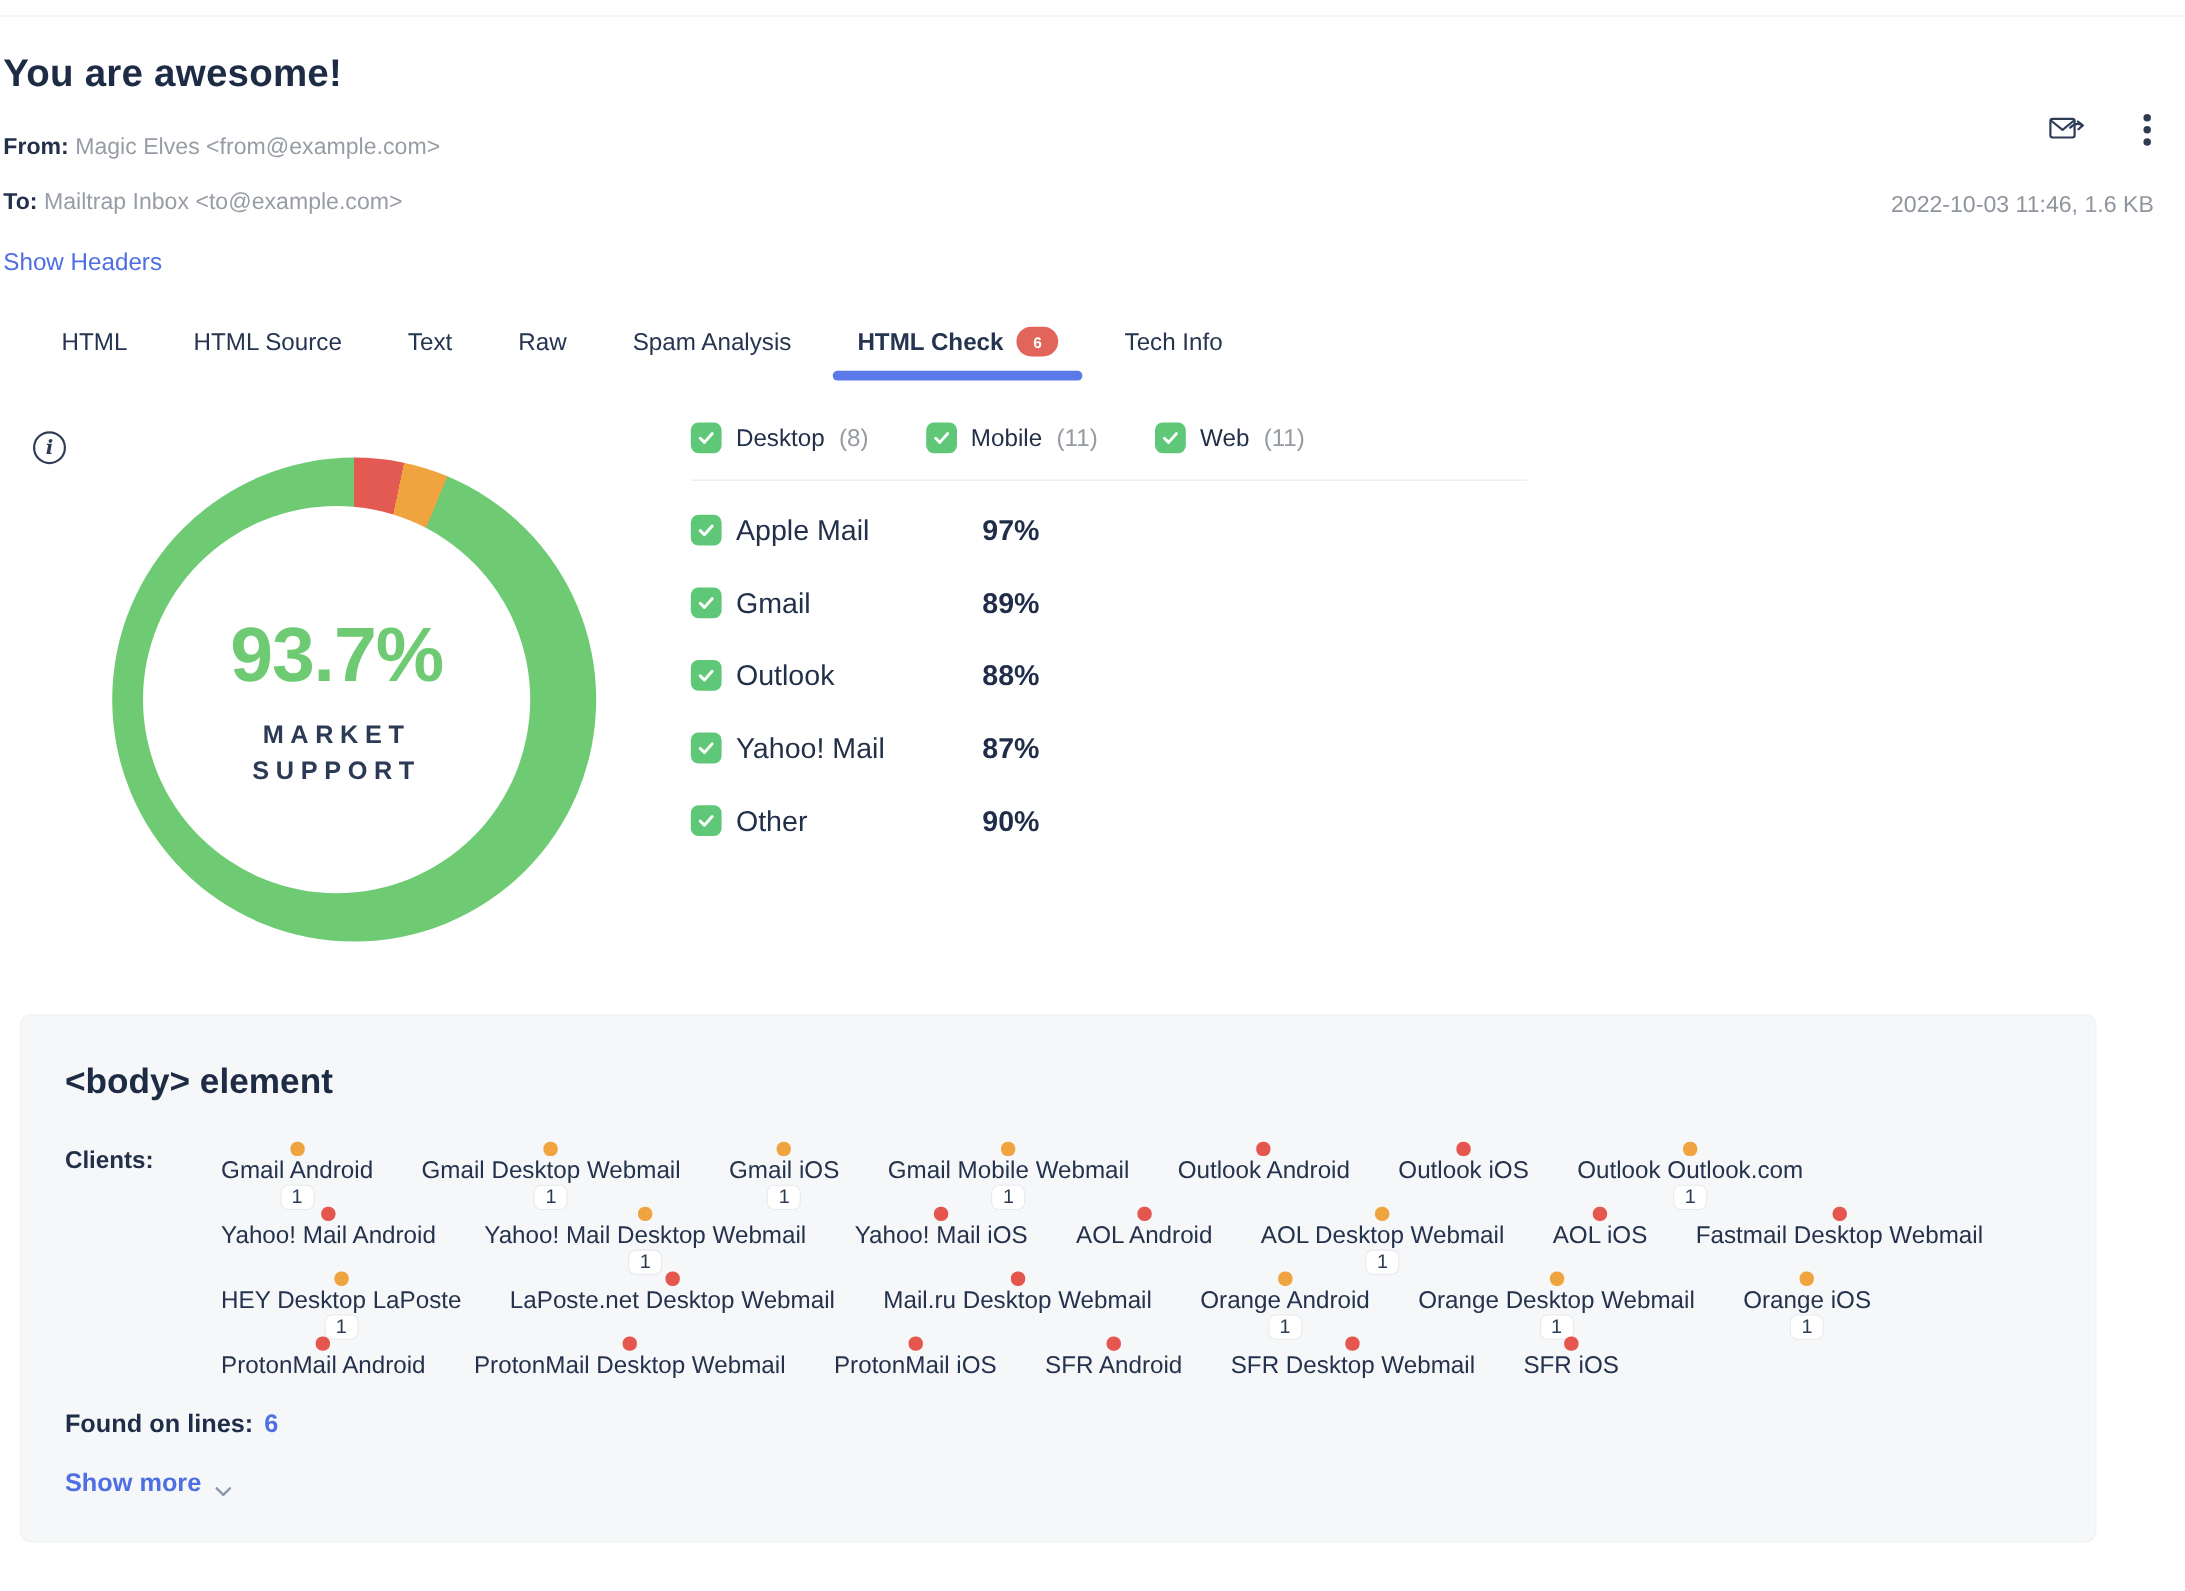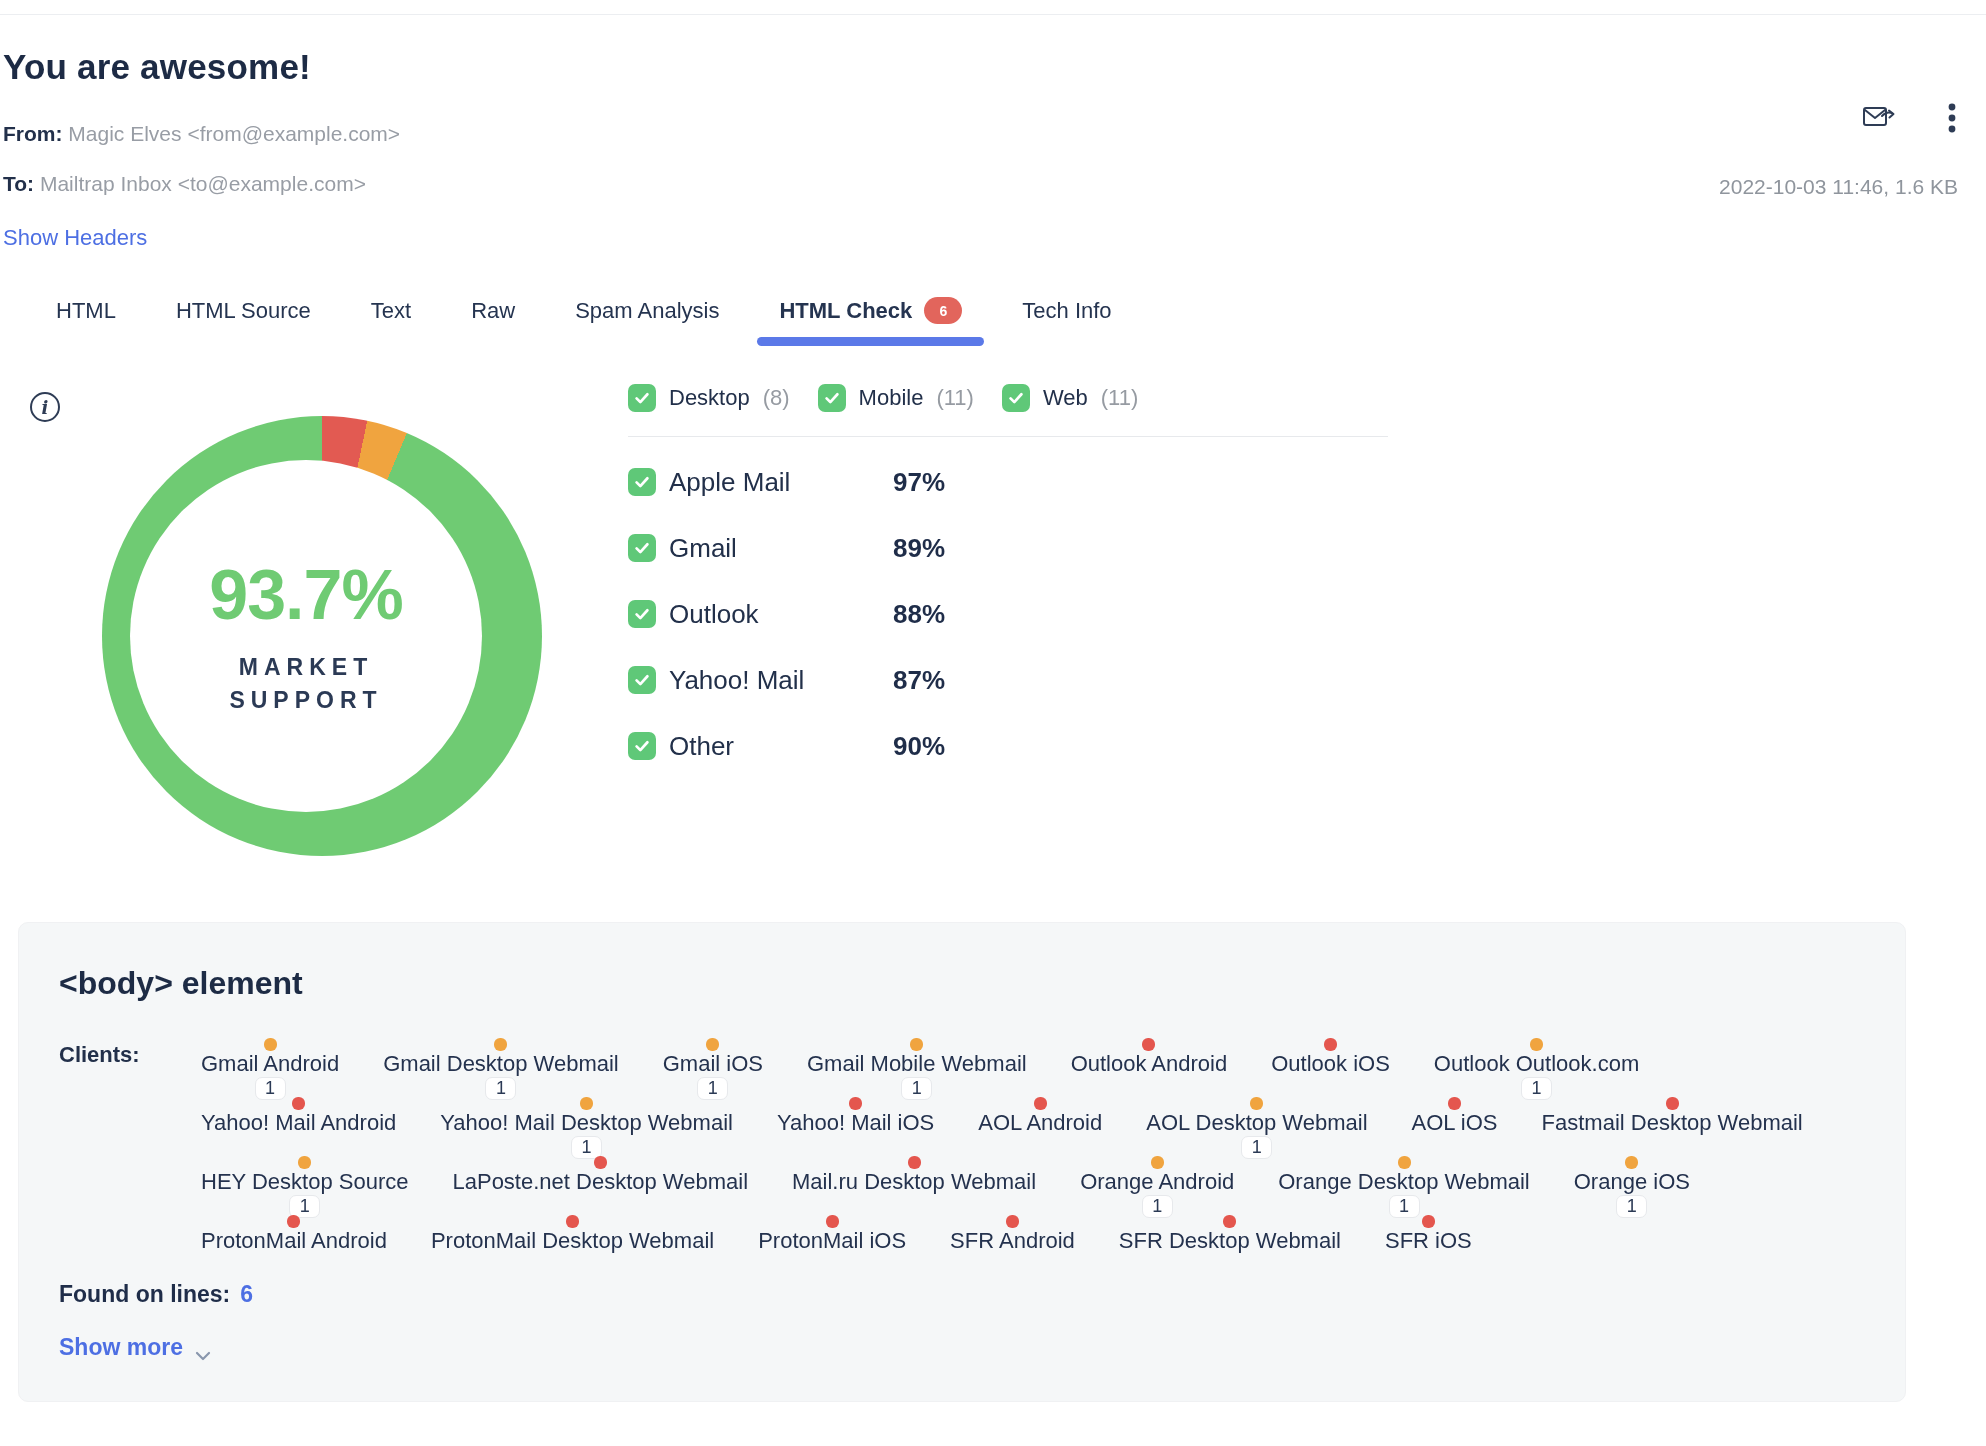--- a/index.html
+++ b/index.html
@@ -38,21 +38,21 @@
                border-radius:50%; display:flex; align-items:center; justify-content:center;
                font-family:"DejaVu Serif", serif; font-style:italic; font-weight:700; font-size:18px; color:#2e3c55; cursor:pointer; }
   .donut { position:absolute; left:102px; top:60px; width:440px; height:440px; border-radius:50%; }
   .donut-hole { position:absolute; left:28px; top:44px; width:352px; height:352px; border-radius:50%; background:#fff;
                 display:flex; flex-direction:column; align-items:center; justify-content:center; }
   .donut-value { font-size:70px; font-weight:700; color:var(--green-donut); letter-spacing:-1px; }
   .donut-caption { margin-top:16px; font-size:23px; font-weight:700; letter-spacing:6px; color:#2b3a55;
                    line-height:1.45; text-align:center; }
 
   .right-col { flex:0 0 760px; width:760px; padding-top:28px; }
-  .filters { display:flex; align-items:center; gap:28px; }
+  .filters { display:flex; align-items:center; gap:52px; }
   .filter-item { display:flex; align-items:center; gap:13px; font-size:22px; color:#22304a; cursor:pointer; }
   .filter-count { color:#969ba2; }
   .checkbox { width:28px; height:28px; border-radius:7px; background:var(--green-check);
               display:flex; align-items:center; justify-content:center; flex:0 0 28px; cursor:pointer; }
   .checkbox svg { display:block; }
   .filters-divider { margin-top:24px; border-bottom:1px solid #e7e9ec; }
   .support-rows { margin-top:12px; }
   .support-row { display:flex; align-items:center; height:66px; font-size:26px; }
   .support-label { display:flex; align-items:center; gap:13px; width:265px; color:#22304a; }
   .support-pct { font-weight:700; color:#1f2d49; }
@@ -310,21 +310,21 @@
           <span class="chip">
             <span class="chip-dot error"></span>
             <span>AOL iOS</span>
           </span>
           <span class="chip">
             <span class="chip-dot error"></span>
             <span>Fastmail Desktop Webmail</span>
           </span>
           <span class="chip">
             <span class="chip-dot warning"></span>
-            <span>HEY Desktop Source</span>
+            <span>HEY Desktop LaPoste</span>
             <span class="chip-count">1</span>
           </span>
           <span class="chip">
             <span class="chip-dot error"></span>
             <span>LaPoste.net Desktop Webmail</span>
           </span>
           <span class="chip">
             <span class="chip-dot error"></span>
             <span>Mail.ru Desktop Webmail</span>
           </span>

